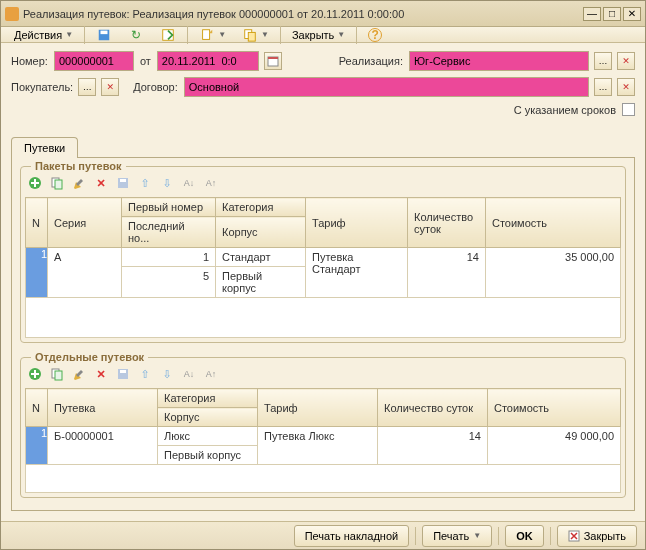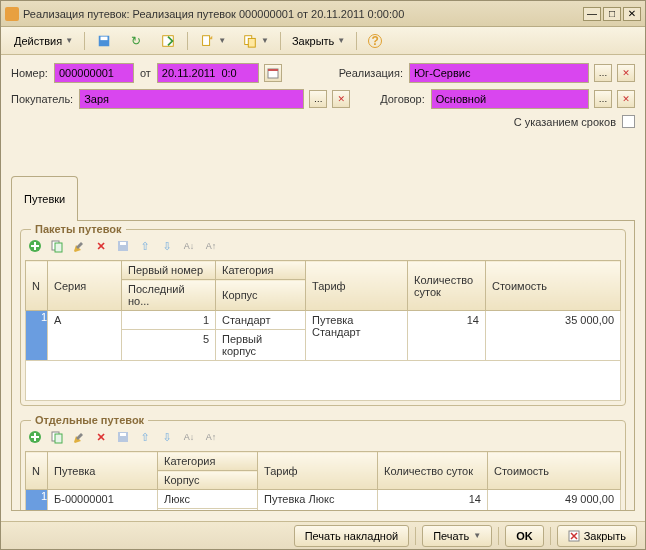--- a/index.html
+++ b/index.html
@@ -3,35 +3,35 @@
 <meta charset="utf-8">
 <style>
 * { box-sizing: border-box; margin: 0; padding: 0; font-family: Arial, sans-serif; font-size: 11px; }
 body { background: #f7f0df; }
 .window { width: 646px; height: 550px; background: #f7f0df; border: 1px solid #9a8f6f; display: flex; flex-direction: column; }
 .titlebar { background: linear-gradient(#e8ddc0, #ddd0ab); height: 26px; display: flex; align-items: center; padding: 0 4px; border-bottom: 1px solid #b8ab84; }
 .title-icon { width: 14px; height: 14px; background: #e8a040; border-radius: 2px; margin-right: 4px; }
 .titlebar-title { flex: 1; color: #333; font-size: 11px; }
 .win-controls { display: flex; gap: 2px; }
 .win-btn { width: 18px; height: 14px; border: 1px solid #a09468; background: #f0e6cc; display: flex; align-items: center; justify-content: center; cursor: pointer; font-size: 10px; line-height: 1; }
-.toolbar { height: 28px; background: linear-gradient(#f9f3e2, #efe5ca); border-bottom: 1px solid #c7ba93; display: flex; align-items: center; padding: 0 6px; gap: 2px; }
+.toolbar { height: 16px; background: linear-gradient(#f9f3e2, #efe5ca); border-bottom: 1px solid #c7ba93; display: flex; align-items: center; padding: 0 6px; gap: 2px; }
 .tb-btn { height: 22px; padding: 0 6px; border: 1px solid transparent; display: flex; align-items: center; gap: 3px; cursor: pointer; border-radius: 3px; }
 .tb-sep { width: 1px; height: 18px; background: #c7ba93; margin: 0 2px; }
 .dd { font-size: 8px; color: #666; }
 .icon16 { width: 16px; height: 16px; display: inline-flex; align-items: center; justify-content: center; font-size: 12px; }
 .form-area { padding: 8px 10px; }
 .form-row { display: flex; align-items: center; gap: 6px; margin-bottom: 6px; justify-content: space-between; }
 .lbl { color: #333; }
-.input { height: 20px; background: #d946ef; border: 1px solid #b8ab84; padding: 0 4px; display: flex; align-items: center; }
+.input { height: 20px; background: #ec4899; border: 1px solid #b8ab84; padding: 0 4px; display: flex; align-items: center; }
 .input input { border: none; outline: none; width: 100%; background: transparent; }
 .input-btn { width: 18px; height: 18px; border: 1px solid #b8ab84; background: linear-gradient(#fdf8ea, #eee2c0); display: flex; align-items: center; justify-content: center; cursor: pointer; font-size: 9px; margin-left: -1px; }
 .right-align { margin-left: auto; }
 .checkbox { width: 13px; height: 13px; border: 1px solid #999; background: #fff; }
 .tabs { display: flex; padding: 0 10px; margin-top: 6px; position: relative; }
-.tab { padding: 16px 12px; border: 1px solid #b8ab84; border-bottom: none; background: linear-gradient(#f2e9d0, #e8dcc0); border-radius: 4px 4px 0 0; margin-right: 2px; cursor: pointer; position: relative; color: #555; margin-top: 27px; }
+.tab { padding: 4px 12px; border: 1px solid #b8ab84; border-bottom: none; background: linear-gradient(#f2e9d0, #e8dcc0); border-radius: 4px 4px 0 0; margin-right: 2px; cursor: pointer; position: relative; color: #555; }
 .tab.active { background: #f7f0df; color: #000; z-index: 2; top: 1px; }
 .tab-body { border: 1px solid #b8ab84; margin: 0 10px 10px 10px; padding: 8px; background: #f7f0df; flex: 1; overflow: auto; }
 .grouper { border: 1px solid #c7ba93; border-radius: 4px; margin-bottom: 14px; padding-top: 4px; position: relative; }
 .grp-title { position: absolute; top: -7px; left: 10px; background: #f7f0df; padding: 0 4px; color: #8a6d3b; font-weight: bold; }
 .grid-tb { height: 24px; display: flex; align-items: center; gap: 2px; padding: 2px 4px; }
 .grid-tb .gbtn { width: 20px; height: 20px; display: flex; align-items: center; justify-content: center; cursor: pointer; border-radius: 3px; }
 .grid-wrap { margin: 2px 4px 4px 4px; }
 table { width: 100%; border-collapse: collapse; background: #fff; }
 th { background: linear-gradient(#fdf8ea, #eee2c0); border: 1px solid #c7ba93; padding: 3px 6px; text-align: left; font-weight: normal; color: #333; }
 td { border: 1px solid #d8ceb0; padding: 3px 6px; color: #333; vertical-align: top; }
@@ -137,26 +137,23 @@
         </div>
       <span class="lbl right-align">Реализация:</span>
       <div class="input" style="width:180px">
           <input value="Юг-Сервис" style="">
         </div>
       <div class="input-btn">…</div>
       <div class="input-btn" style="color:#c33">✕</div>
     </div>
     <div class="form-row">
       <span class="lbl">Покупатель:</span>
-      <div class="input" style="width:225px">
-          <input value="Заря" style="">
-        </div>
       <div class="input-btn">…</div>
       <div class="input-btn" style="color:#c33">✕</div>
-      <span class="lbl" style="margin-left:24px">Договор:</span>
+      <span class="lbl" style="margin-left:8px">Договор:</span>
       <div class="input" style="flex:1">
           <input value="Основной" style="">
         </div>
       <div class="input-btn">…</div>
       <div class="input-btn" style="color:#c33">✕</div>
     </div>
     <div class="form-row" style="justify-content:flex-end">
       <span class="lbl">С указанием сроков</span>
       <div class="checkbox"></div>
     </div>

